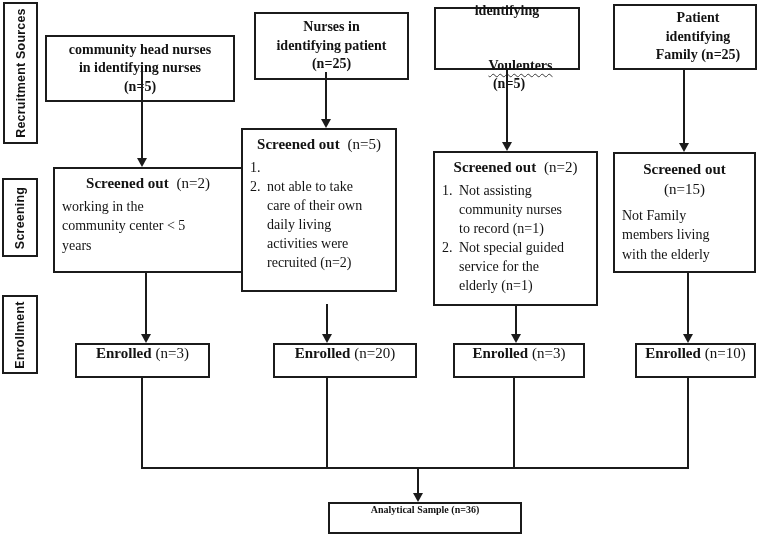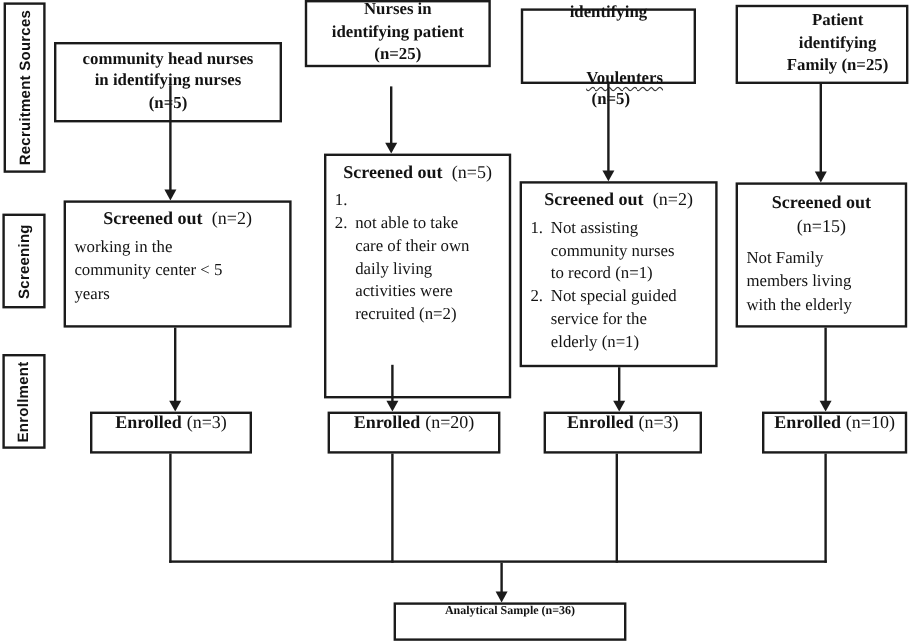--- a/index.html
+++ b/index.html
@@ -103,21 +103,21 @@
   </div>
   <div class="box sidebox" style="left:2px; top:295px; width:36px; height:79px;">
     <span class="rot">Enrollment</span>
   </div>
 
   <div class="box srcbox" style="left:45px; top:4px; width:190px; height:67px;margin-top:31px;">
     <div class="inner">community head nurses
 in identifying nurses
 (n=5)</div>
   </div>
-  <div class="box srcbox" style="left:254px; top:0; width:155px; height:56px;justify-content:flex-end;">
+  <div class="box srcbox" style="left:254px; top:12px; width:155px; height:68px;justify-content:flex-end;">
     <div class="inner">Nurses in
 identifying patient
 (n=25)</div>
   </div>
   <div class="box srcbox" style="left:434px; top:7px; width:146px; height:63px;">
     <div class="inner">
       <div>Nurses in
 identifying</div>
       <div>
         <span class="wavy">Voulenters</span>
@@ -151,21 +151,21 @@
   <div class="box scrbox" style="left:53px; top:167px; width:190px; height:106px;">
     <div class="scr-head">
       <span class="title">Screened out</span>
       <span class="sp">(n=2)</span>
     </div>
     <div class="scr-body">working in the
 community center &lt; 5
 years</div>
   </div>
 
-  <div class="box scrbox" style="left:270px; top:128px; width:156px; height:204px;">
+  <div class="box scrbox" style="left:241px; top:128px; width:156px; height:164px;">
     <div class="scr-head">
       <span class="title">Screened out</span>
       <span class="sp">(n=5)</span>
     </div>
     <div class="scr-list">
       <div class="li">
         <span class="num">1.</span>
       </div>
       <div class="li">
         <span class="num">2.</span>

